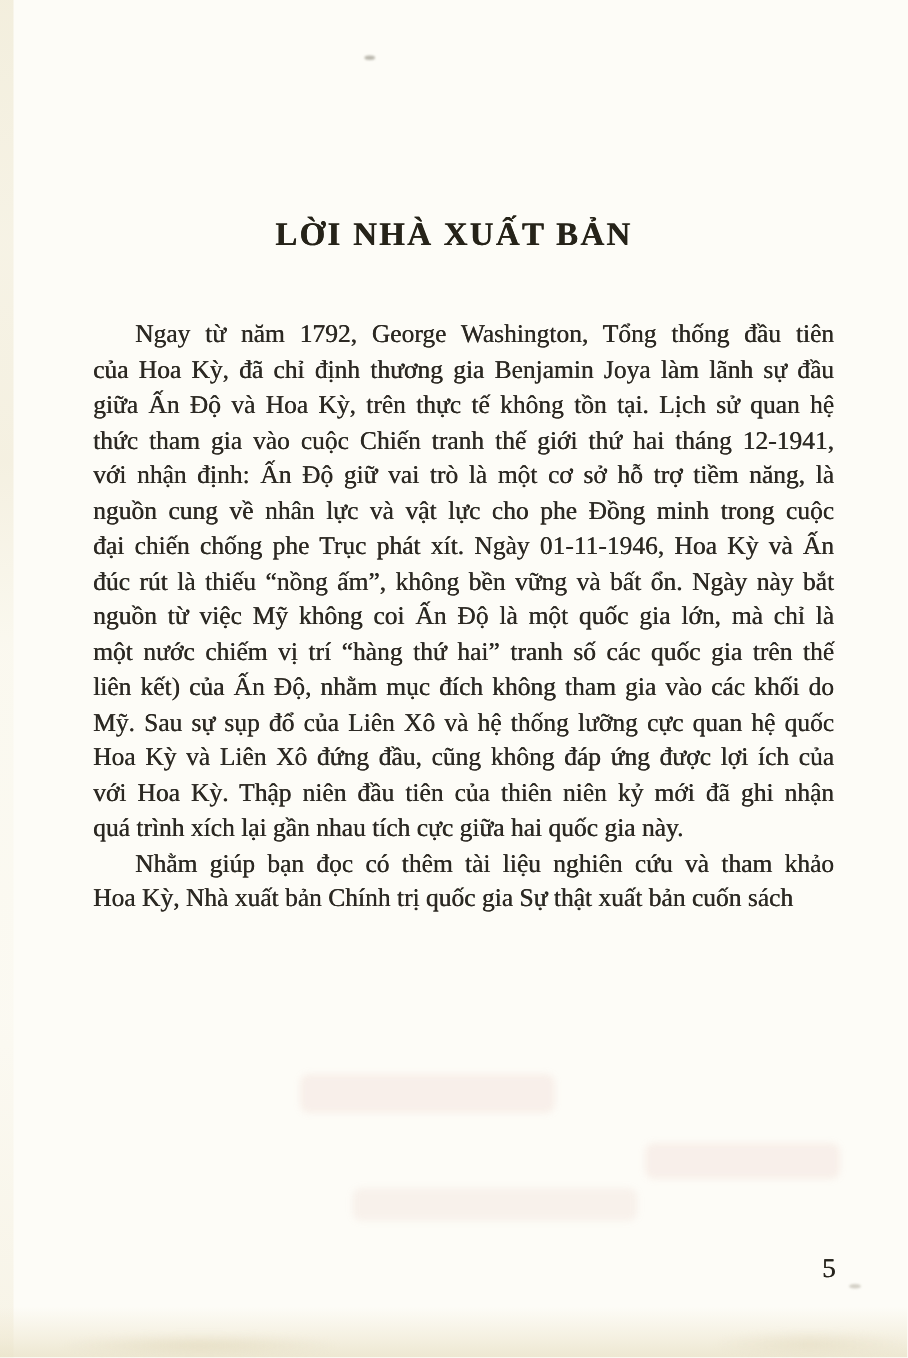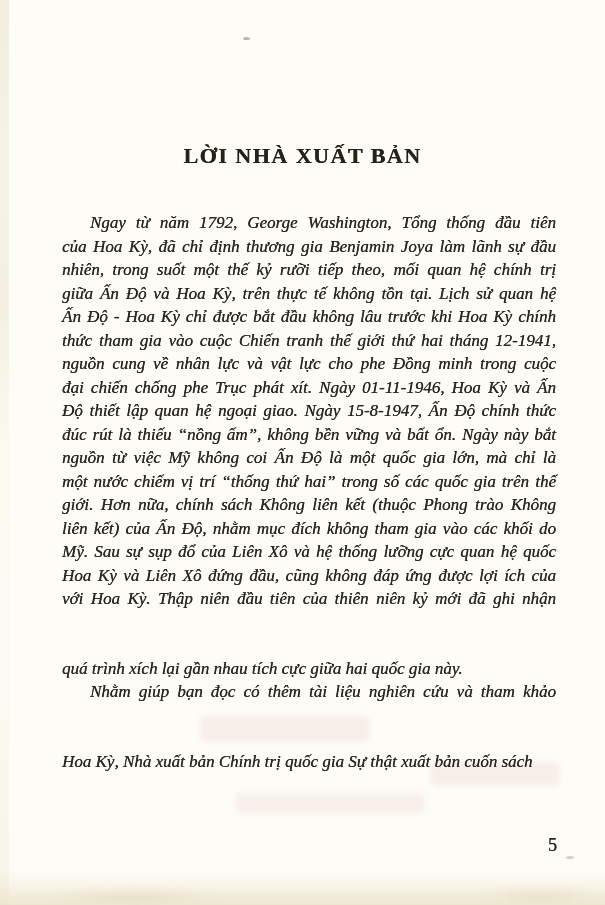--- a/index.html
+++ b/index.html
@@ -72,30 +72,30 @@
     text-shadow: .3px 0 0 currentColor;
   }
   .body-text {
     position: absolute; left: 62px; top: 211px;
     width: 494px;
     font-size: 17px;
     line-height: 23.5px;
     color: #2c2923;
     text-shadow: .25px 0 0 currentColor;
   }
-  .paragraph { margin: 0; font-style: italic; }
+  .paragraph { margin: 0; }
   .line {
     height: 23.5px;
     white-space: nowrap;
     text-align: justify;
     text-align-last: justify;
     overflow: visible;
   }
   .line.indent { text-indent: 28px; }
-  .line.last { text-align-last: left; margin-top: 46px; }
+  .line.last { text-align-last: left; }
   .page-number {
     position: absolute; left: 548px; top: 835px;
     font-size: 18px;
     color: #26231c;
     text-shadow: .3px 0 0 currentColor;
   }
 </style>
 </head>
 <body>
 
@@ -110,31 +110,28 @@
   <div class="bleed bleed-1"></div>
   <div class="bleed bleed-2"></div>
   <div class="bleed bleed-3"></div>
 
   <div class="doc-title">LỜI NHÀ XUẤT BẢN</div>
 
   <div class="body-text">
       <div class="paragraph">
         <div class="line indent">Ngay từ năm 1792, George Washington, Tổng thống đầu tiên</div>
         <div class="line">của Hoa Kỳ, đã chỉ định thương gia Benjamin Joya làm lãnh sự đầu</div>
-        <div class="line">nhiên, trong suốt một thế kỷ rưỡi tiếp theo, mối quan hệ chính trị</div>
         <div class="line">giữa Ấn Độ và Hoa Kỳ, trên thực tế không tồn tại. Lịch sử quan hệ</div>
-        <div class="line">Ấn Độ - Hoa Kỳ chỉ được bắt đầu không lâu trước khi Hoa Kỳ chính</div>
         <div class="line">thức tham gia vào cuộc Chiến tranh thế giới thứ hai tháng 12-1941,</div>
+        <div class="line">với nhận định: Ấn Độ giữ vai trò là một cơ sở hỗ trợ tiềm năng, là</div>
         <div class="line">nguồn cung về nhân lực và vật lực cho phe Đồng minh trong cuộc</div>
         <div class="line">đại chiến chống phe Trục phát xít. Ngày 01-11-1946, Hoa Kỳ và Ấn</div>
-        <div class="line">Độ thiết lập quan hệ ngoại giao. Ngày 15-8-1947, Ấn Độ chính thức</div>
         <div class="line">đúc rút là thiếu “nồng ấm”, không bền vững và bất ổn. Ngày này bắt</div>
         <div class="line">nguồn từ việc Mỹ không coi Ấn Độ là một quốc gia lớn, mà chỉ là</div>
-        <div class="line">một nước chiếm vị trí “thống thứ hai” trong số các quốc gia trên thế</div>
-        <div class="line">giới. Hơn nữa, chính sách Không liên kết (thuộc Phong trào Không</div>
+        <div class="line">một nước chiếm vị trí “hàng thứ hai” tranh số các quốc gia trên thế</div>
         <div class="line">liên kết) của Ấn Độ, nhằm mục đích không tham gia vào các khối do</div>
         <div class="line">Mỹ. Sau sự sụp đổ của Liên Xô và hệ thống lưỡng cực quan hệ quốc</div>
         <div class="line">Hoa Kỳ và Liên Xô đứng đầu, cũng không đáp ứng được lợi ích của</div>
         <div class="line">với Hoa Kỳ. Thập niên đầu tiên của thiên niên kỷ mới đã ghi nhận</div>
         <div class="line last">quá trình xích lại gần nhau tích cực giữa hai quốc gia này.</div>
       </div>
       <div class="paragraph">
         <div class="line indent">Nhằm giúp bạn đọc có thêm tài liệu nghiên cứu và tham khảo</div>
         <div class="line last">Hoa Kỳ, Nhà xuất bản Chính trị quốc gia Sự thật xuất bản cuốn sách</div>
       </div>

